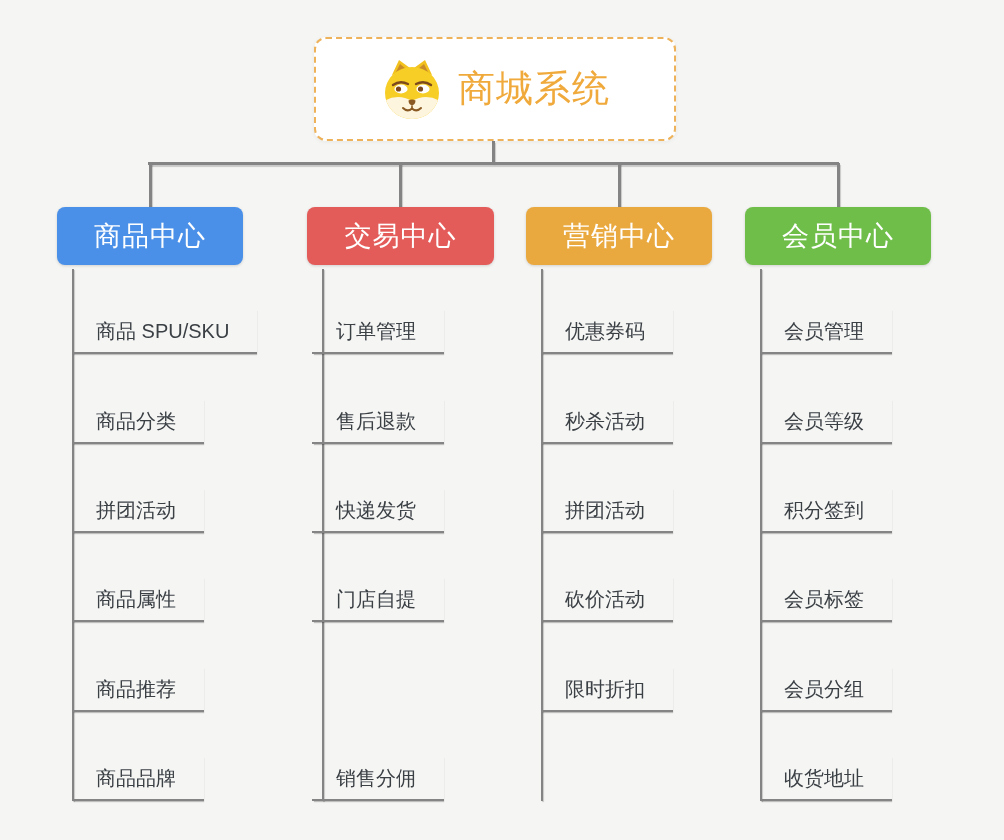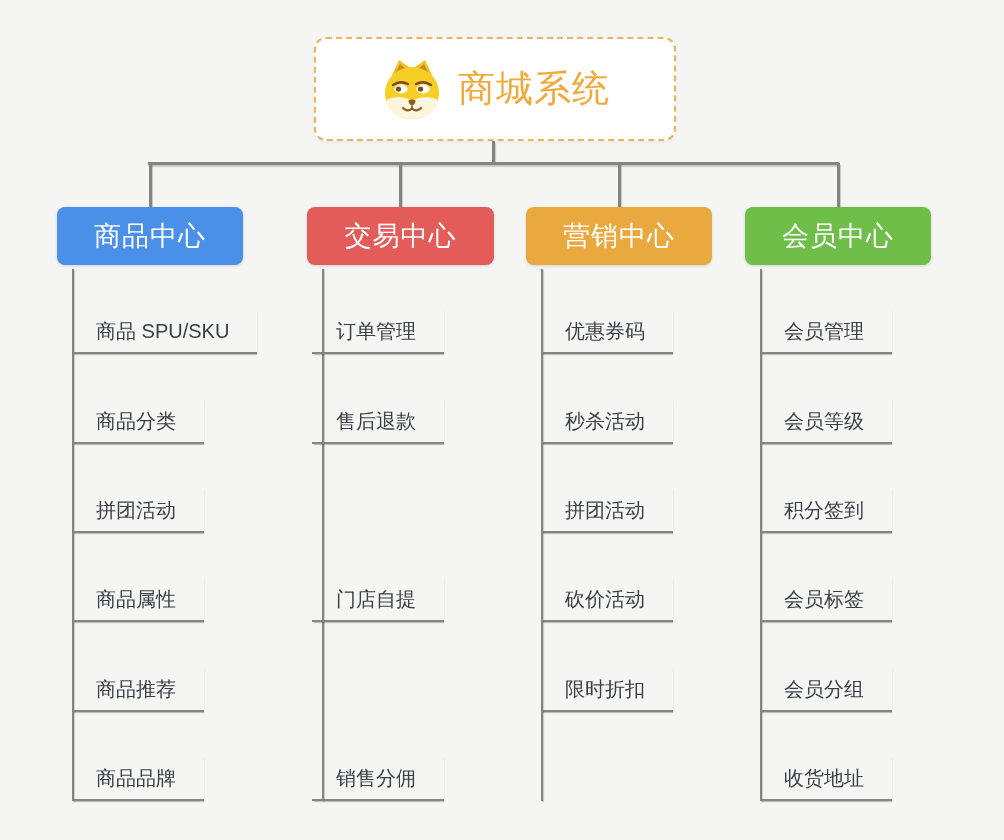--- a/index.html
+++ b/index.html
@@ -179,20 +179,23 @@
   <div class="item c1 r6">
       <span>商品品牌</span>
     </div>
 
   <div class="item c2 r1">
       <span>订单管理</span>
     </div>
   <div class="item c2 r2">
       <span>售后退款</span>
     </div>
+  <div class="item c2 r3">
+      <span>快递发货</span>
+    </div>
   <div class="item c2 r4">
       <span>门店自提</span>
     </div>
   <div class="item c2 r6">
       <span>销售分佣</span>
     </div>
 
   <div class="item c3 r1">
       <span>优惠券码</span>
     </div>

